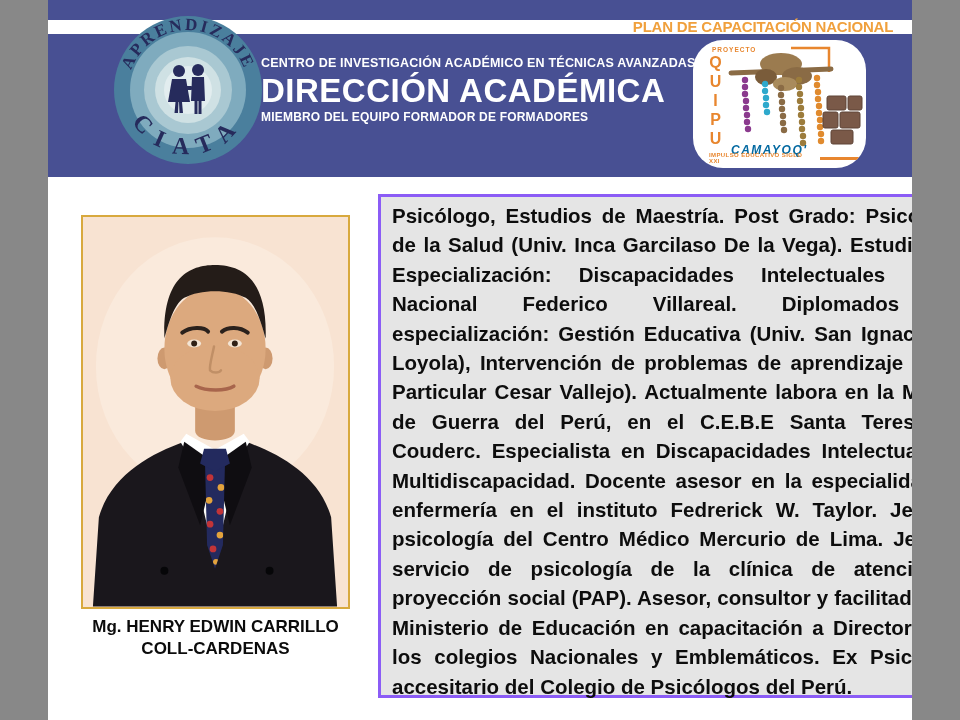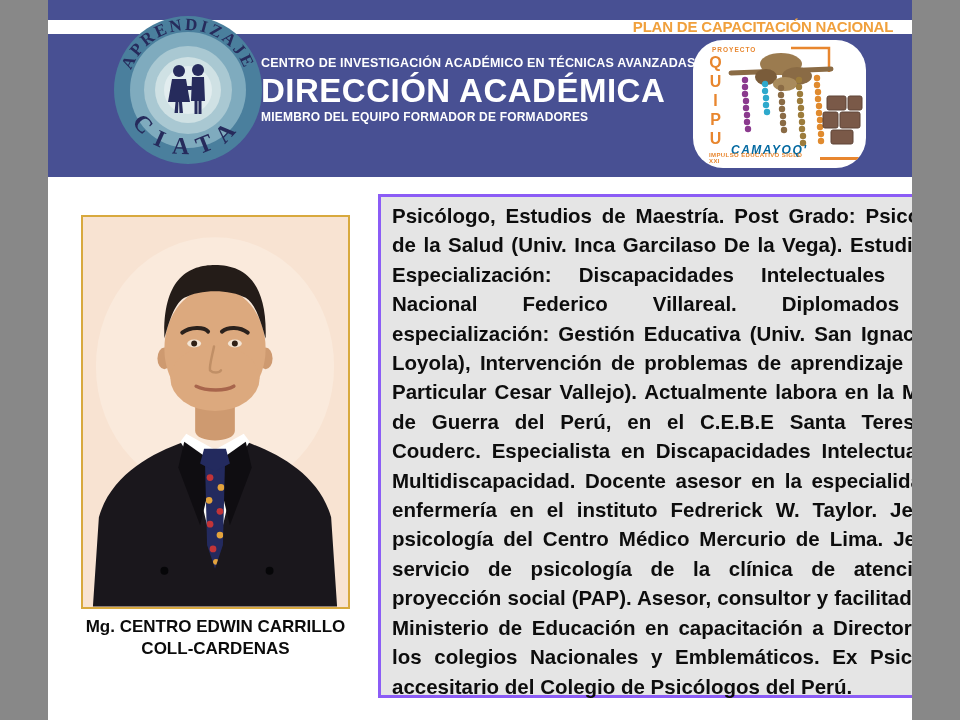--- a/index.html
+++ b/index.html
@@ -244,19 +244,19 @@
       <ellipse cx="153" cy="127" rx="7" ry="4" fill="#F2E4D4"></ellipse>
       <circle cx="112" cy="127" r="3" fill="#2E2016"></circle>
       <circle cx="153" cy="127" r="3" fill="#2E2016"></circle>
 
       <path d="M132,130 C130,140 127,150 128,154 C131,157 137,157 139,154" stroke="#C08F66" stroke-width="2.5" fill="none" stroke-linecap="round"></path>
 
       <path d="M114,170 C124,175 144,175 152,170" stroke="#A8654C" stroke-width="3.5" fill="none" stroke-linecap="round"></path>
     </svg>
   </div>
 
-  <div class="caption">Mg. CENTRO EDWIN CARRILLO COLL-CARDENAS</div>
+  <div class="caption">Mg. HENRY EDWIN CARRILLO COLL-CARDENAS</div>
 
   <div class="bio-box">
     <p class="bio-text">Psicólogo, Estudios de Maestría. Post Grado: Psicología de la Salud (Univ. Inca Garcilaso De la Vega). Estudios de Especialización: Discapacidades Intelectuales (Univ. Nacional Federico Villareal. Diplomados de especialización: Gestión Educativa (Univ. San Ignacio De Loyola), Intervención de problemas de aprendizaje (Univ. Particular Cesar Vallejo). Actualmente labora en la Marina de Guerra del Perú, en el C.E.B.E Santa Teresa De Couderc. Especialista en Discapacidades Intelectuales y Multidiscapacidad.  Docente asesor en la especialidad de enfermería en el instituto Fedrerick W. Taylor. Jefe de psicología del Centro Médico Mercurio de Lima. Jefe de servicio de psicología de la clínica de atención y proyección social (PAP). Asesor, consultor y facilitador del Ministerio de Educación en capacitación a Directores de los colegios Nacionales y Emblemáticos. Ex Psicólogo accesitario del Colegio de Psicólogos del Perú.</p>
   </div>
 
 </div>
 
 </body></html>

